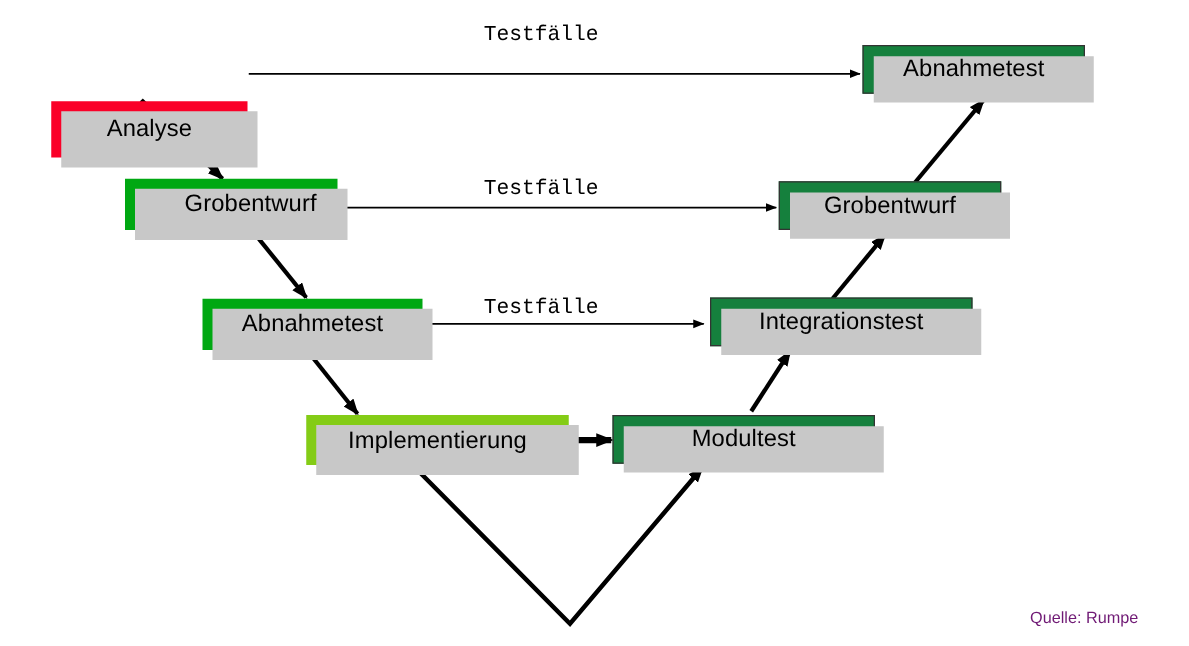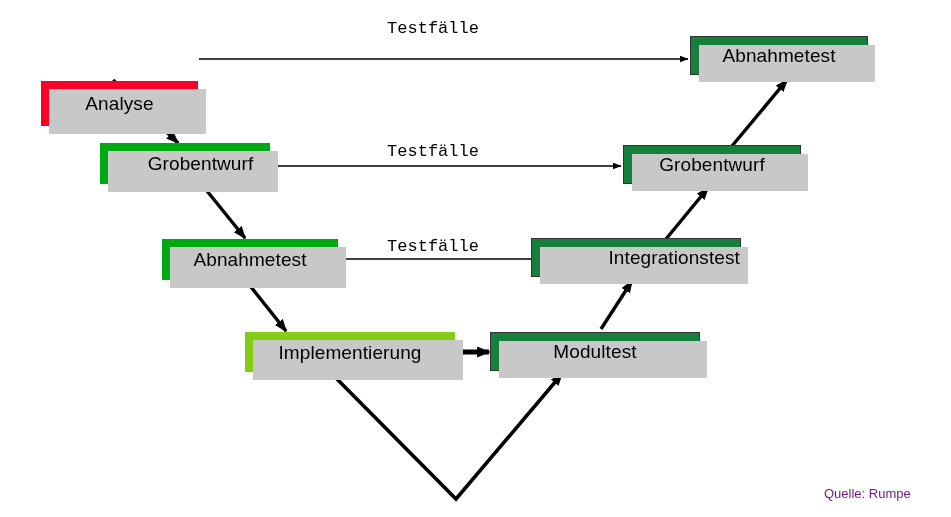--- a/index.html
+++ b/index.html
@@ -144,21 +144,21 @@
   <div class="node node-right" style="left:690px; top:36px; width:178px; height:39px;">
     <span class="shadow"></span>
     <span>Abnahmetest</span>
   </div>
 
   <div class="node node-right" style="left:623px; top:145px; width:178px; height:39px;">
     <span class="shadow"></span>
     <span>Grobentwurf</span>
   </div>
 
-  <div class="node node-right" style="left:531px; top:238px; width:210px; height:39px;justify-content:flex-end;">
+  <div class="node node-right" style="left:568px; top:238px; width:210px; height:39px;">
     <span class="shadow"></span>
     <span>Integrationstest</span>
   </div>
 
   <div class="node node-right" style="left:490px; top:332px; width:210px; height:39px;">
     <span class="shadow"></span>
     <span>Modultest</span>
   </div>
 
   <div class="label label-testfaelle" style="left:378px; top:19px; width:110px;">Testfälle</div>

